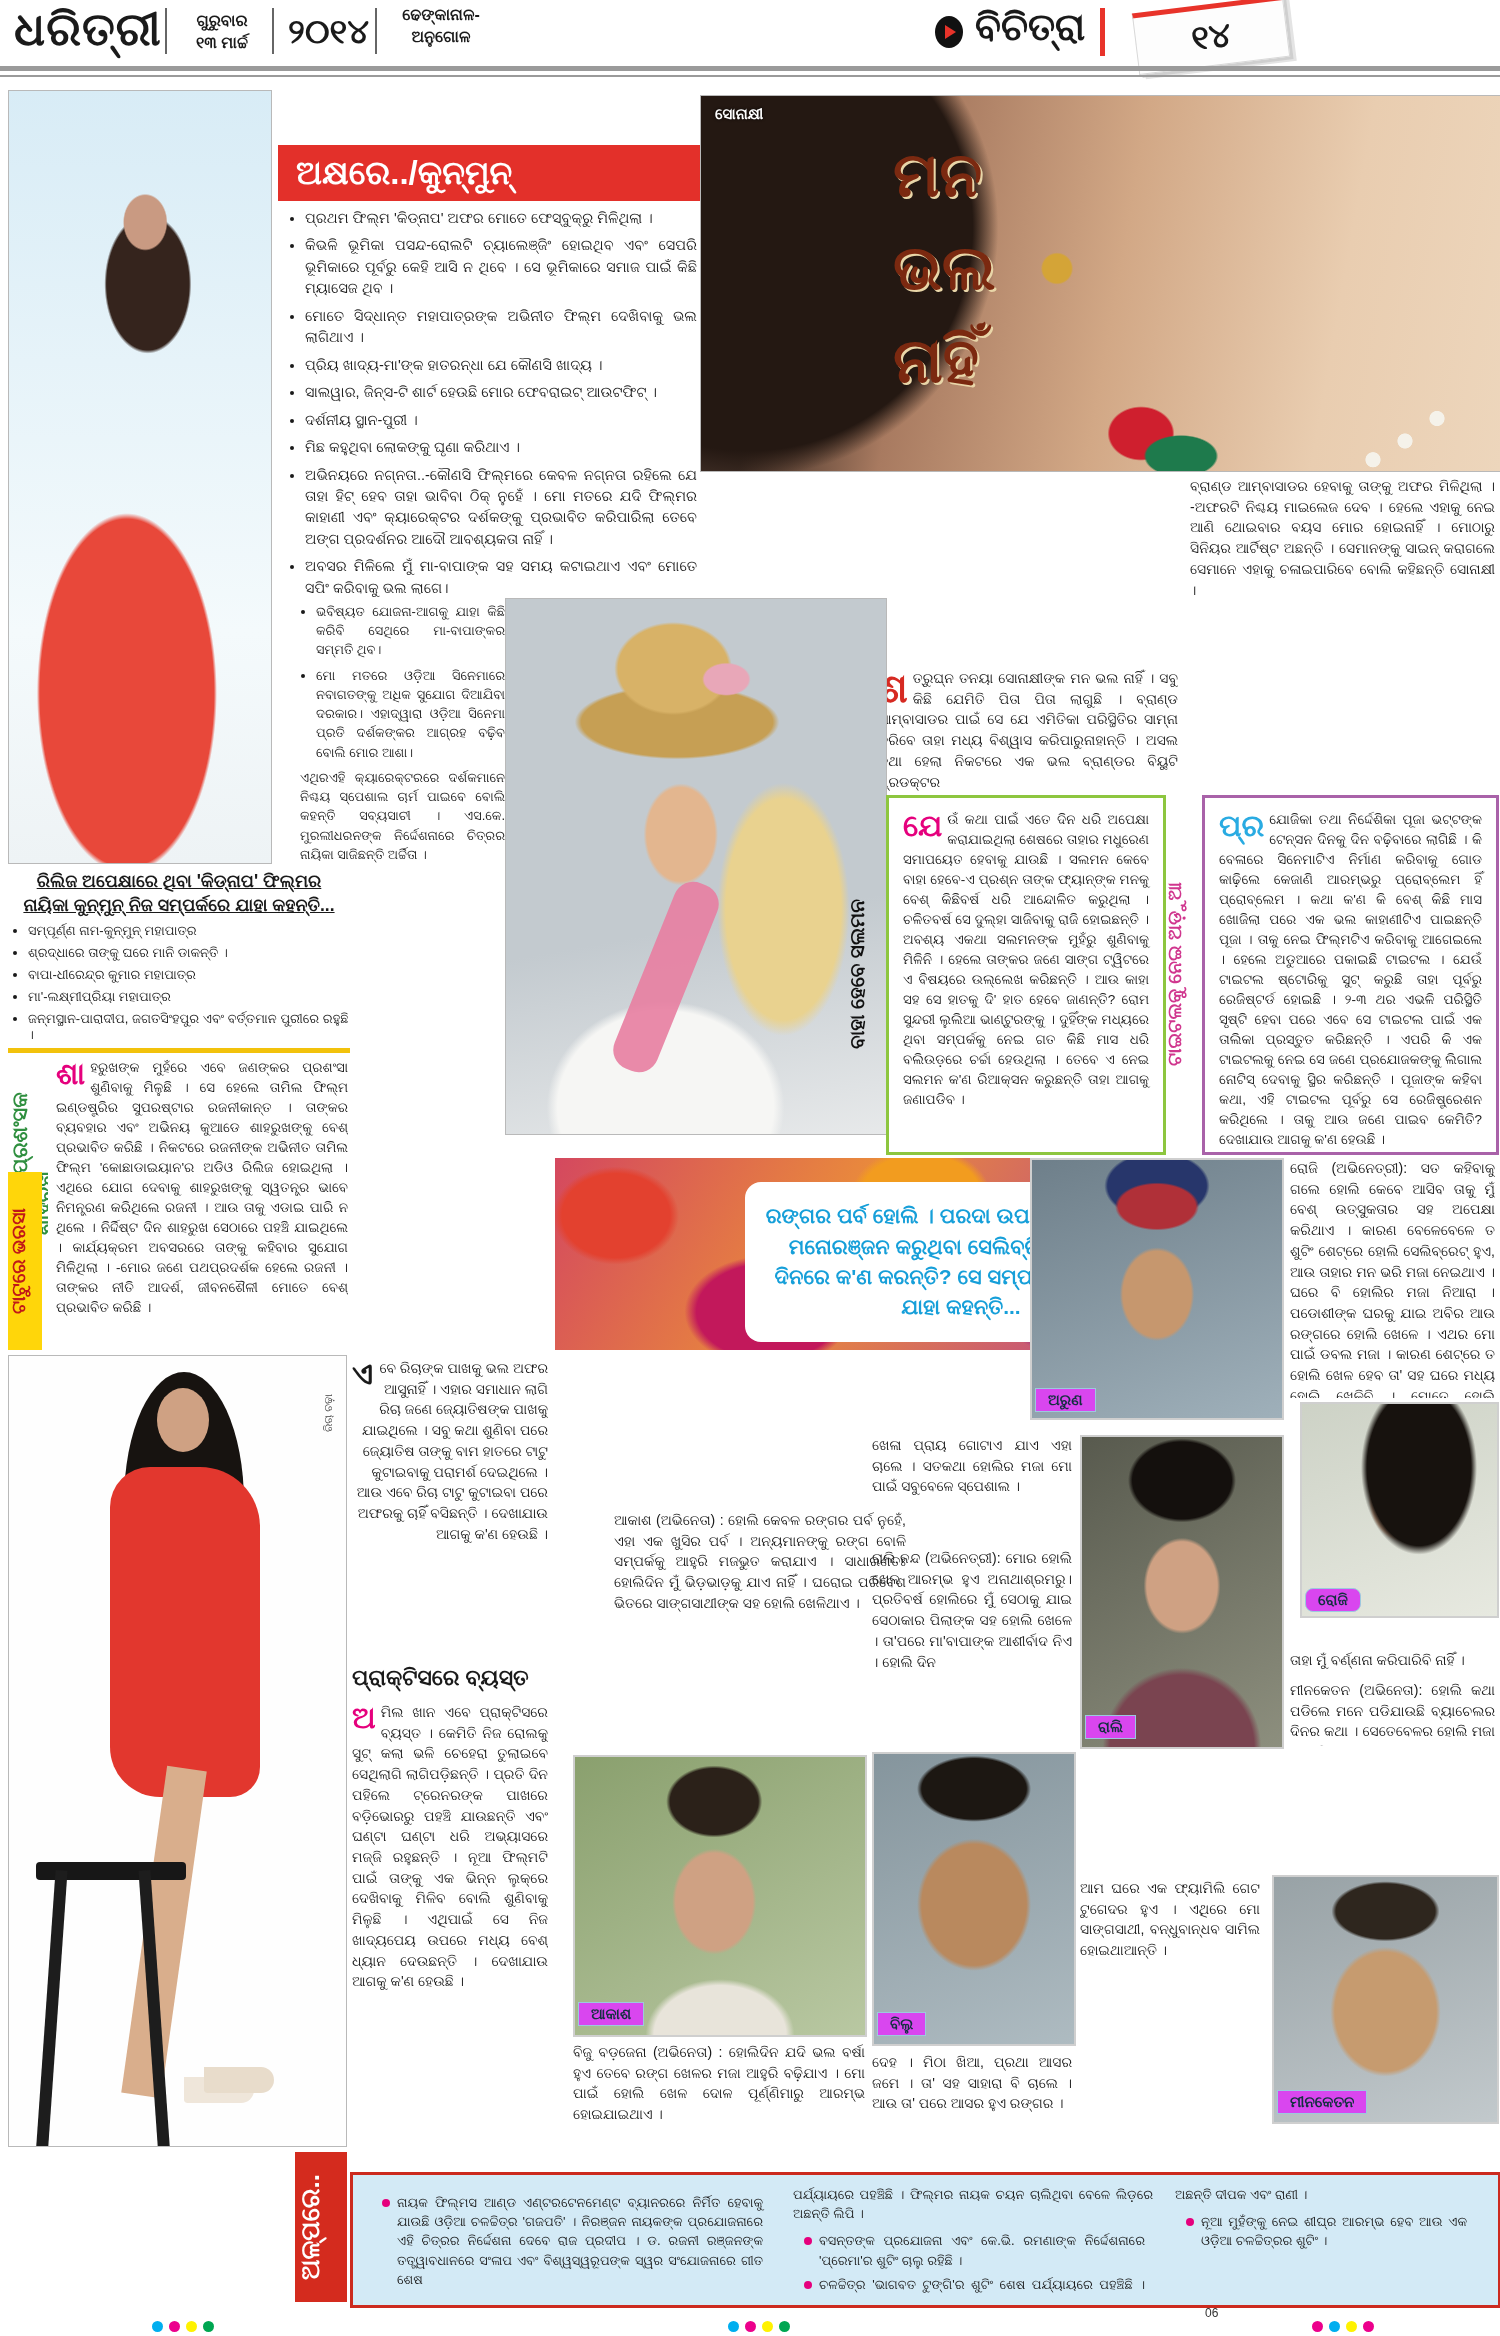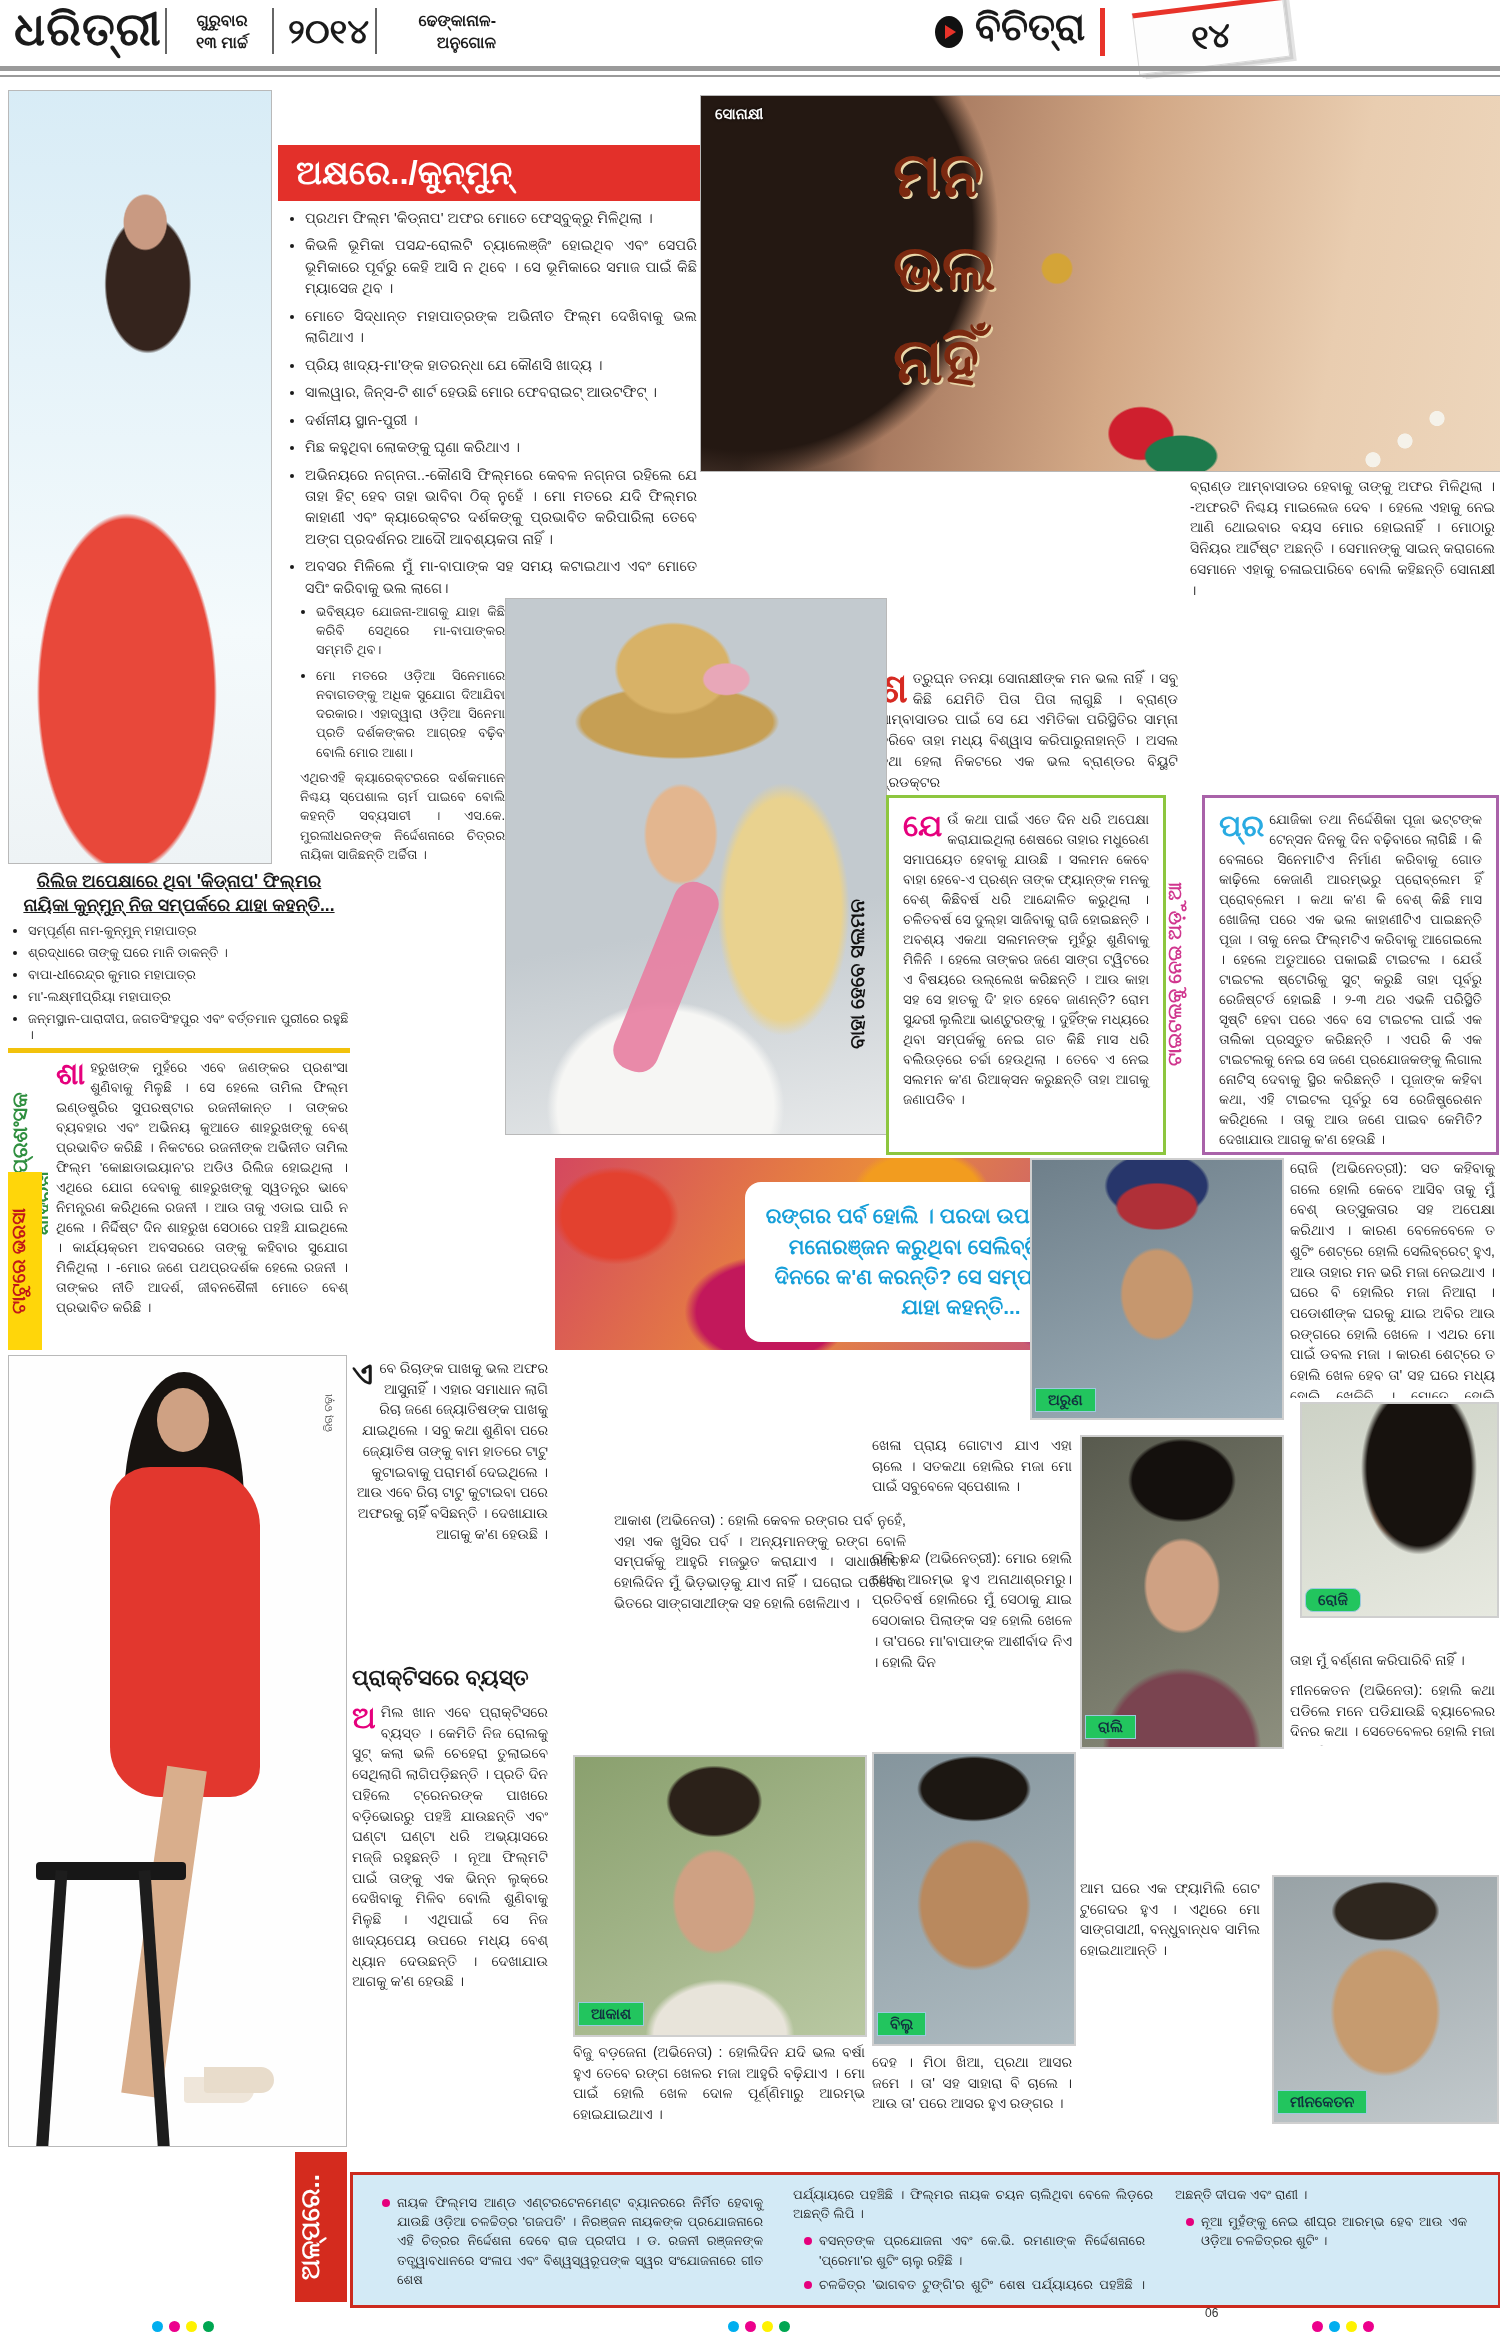--- a/index.html
+++ b/index.html
@@ -32,21 +32,21 @@
   ul.blist li{margin-bottom:6px;}
   .yellow-rule{height:5px;background:#f2c20c;}
   .vert{writing-mode:vertical-rl;transform:rotate(180deg);text-align:center;overflow:hidden;
         font-weight:bold;}
   .dc{float:left;font-weight:bold;line-height:.9;margin:2px 5px 0 0;font-size:30px;}
   .dc-red{color:#d62a22;}
   .dc-mag{color:#e5007d;}
   .dc-blue{color:#29abe2;}
   .greenbox{border:3px solid #8dc63f;background:#fff;padding:12px 14px;}
   .purplebox{border:3px solid #a962a9;background:#fff;padding:12px 14px;}
-  .chip{position:absolute;background:#22c55e;color:#12303f;font-weight:bold;font-size:15px;
+  .chip{position:absolute;background:#d946ef;color:#12303f;font-weight:bold;font-size:15px;
         padding:2px 12px;border:1px solid #9cc9de;}
   
   .photo{border:1px solid #b9b9b9;overflow:hidden;}
   .photo-kunmun{background:
     radial-gradient(150px 300px at 45% 78%, #e8483a 0 58%, rgba(232,72,58,0) 60%),
     radial-gradient(36px 46px at 52% 17%, #c99a82 0 58%, rgba(201,154,130,0) 62%),
     radial-gradient(75px 120px at 53% 25%, #35241d 0 55%, rgba(53,36,29,0) 58%),
     linear-gradient(180deg,#d8ecf6,#f4fafc 70%,#eef3f5);}
   .photo-sonakshi{background:
     radial-gradient(26px 26px at 44.5% 46%, #d4a437 0 55%, rgba(212,164,55,0) 62%),
@@ -139,21 +139,21 @@
   <div class="abs" style="left:0;top:0;width:1500px;height:64px;">
     <div class="abs logo" style="left:14px;top:2px;">ଧରିତ୍ରୀ</div>
     <div class="abs mh-sep" style="left:165px;top:8px;height:46px;"></div>
     <div class="abs mh-two" style="left:178px;top:10px;width:88px;">
       <div>ଗୁରୁବାର</div>
       <div>୧୩ ମାର୍ଚ୍ଚ</div>
     </div>
     <div class="abs mh-sep" style="left:272px;top:8px;height:46px;"></div>
     <div class="abs mh-year" style="left:288px;top:12px;">୨୦୧୪</div>
     <div class="abs mh-sep" style="left:375px;top:8px;height:46px;"></div>
-    <div class="abs mh-two" style="left:386px;top:10px;width:110px;text-align:right;">
+    <div class="abs mh-two" style="left:386px;top:4px;width:110px;">
       <div>ଢେଙ୍କାନାଳ-</div>
       <div>ଅନୁଗୋଳ</div>
     </div>
     <div class="abs play" style="left:935px;top:16px;"></div>
     <div class="abs supp" style="left:975px;top:6px;">ବିଚିତ୍ରା</div>
     <div class="abs red-sep" style="left:1100px;top:8px;height:48px;"></div>
     <div class="abs pagecard" style="left:1135px;top:4px;">
       <span>୧୪</span>
     </div>
   </div>

